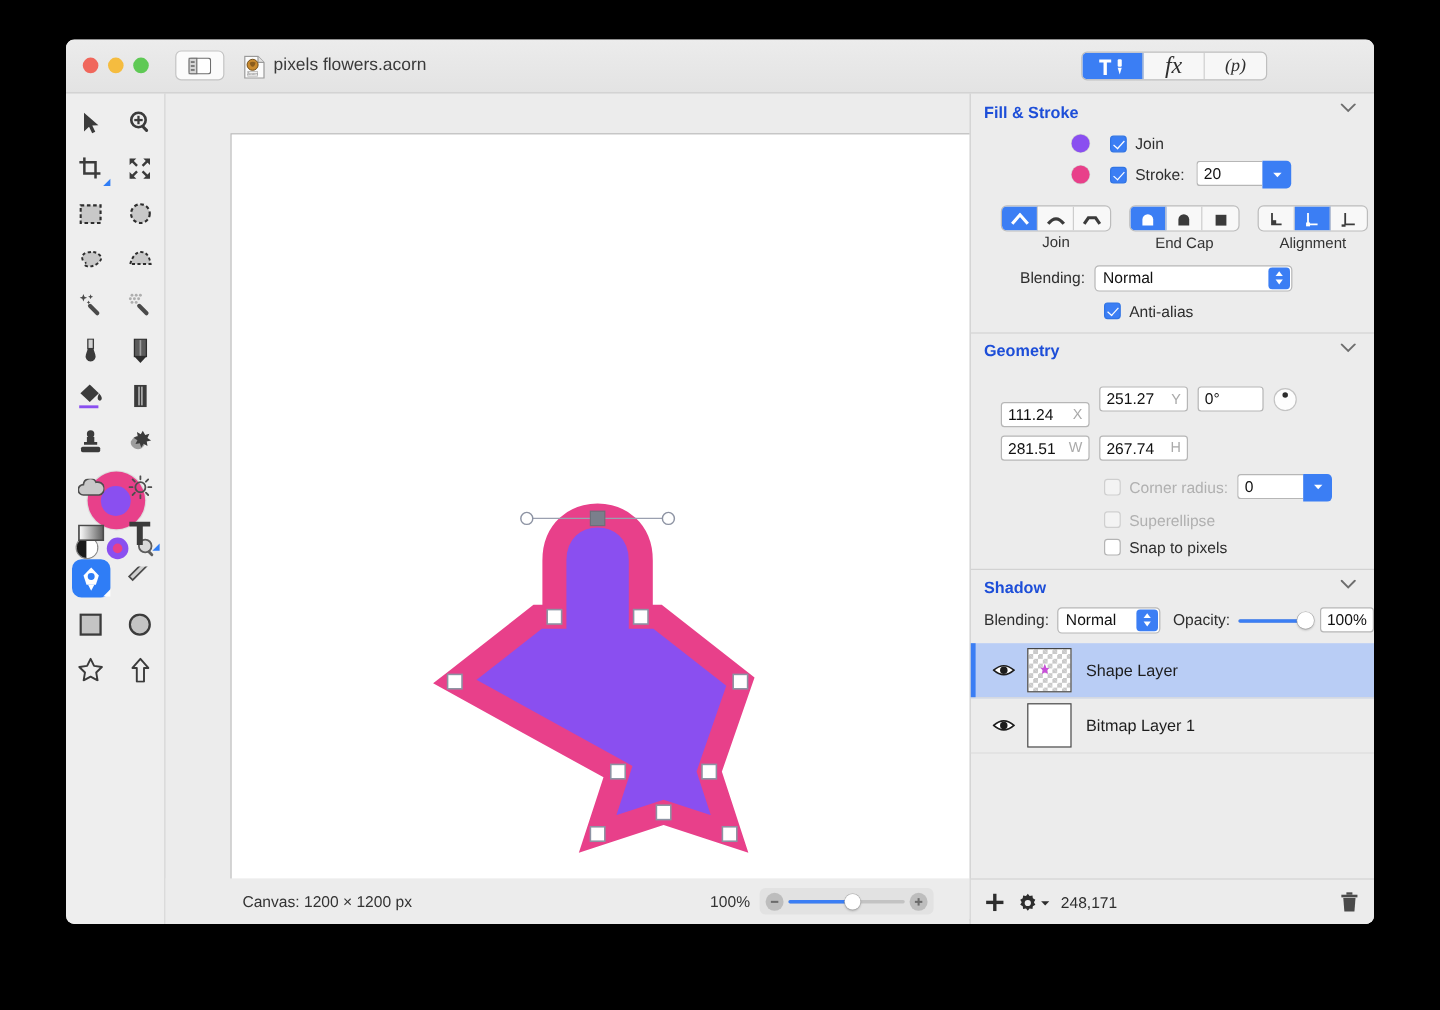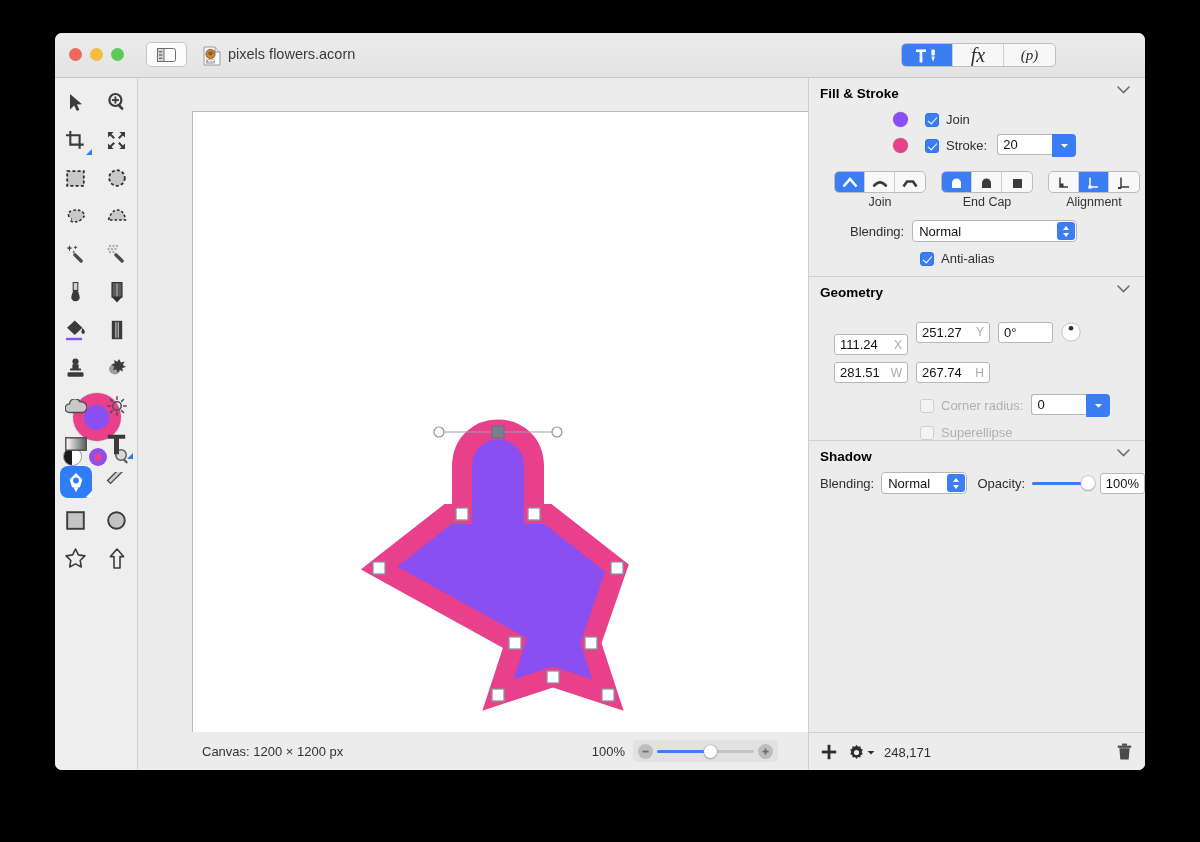--- a/index.html
+++ b/index.html
@@ -147,21 +147,21 @@
 
   
   .inspector{
     position:absolute; right:0; top:0; width:337px; bottom:0;
     background:#ececec; border-left:1px solid #cfcfcf;
   }
   .section-head{
     position:relative; height:30px;
     display:flex;align-items:center;
     padding-left:11px;
-    font-size:13.5px; font-weight:bold; color:#000000;
+    font-size:13.5px; font-weight:bold; color:#1d4ed8;
   }
   .chev{ position:absolute; right:15px; top:8px; }
   .divider{ height:1px; background:#d2d2d2; }
 
   .row{ display:flex; align-items:center; }
   .cdot{ width:15px;height:15px;border-radius:50%;box-shadow:0 0 0 .5px rgba(0,0,0,.12);}
 
   .cb{
     width:14px;height:14px;border-radius:3px;border:1px solid #b4b4b4;
     background:#fff; position:relative; flex:none;
@@ -758,20 +758,24 @@
             </svg>
           </div>
         </div>
       </div>
 
       <div class="row" style="padding:8px 0 0 0;">
         <div class="cb dis" style="margin-left:111px;"></div>
         <span class="lbl dis" style="margin-left:7px;">Superellipse</span>
       </div>
 
+      <div class="row" style="padding:8px 0 10px 0;">
+        <div class="cb" style="margin-left:111px;"></div>
+        <span class="lbl" style="margin-left:7px;">Snap to pixels</span>
+      </div>
 
       <div class="divider"></div>
 
       <div class="section-head">
         <span>Shadow</span>
         <svg class="chev" width="13" height="8" viewBox="0 0 13 8">
           <path d="M1 1 L6.5 6.5 L12 1" fill="none" stroke="#6e6e6e" stroke-width="1.6" stroke-linecap="round"></path>
         </svg>
       </div>
 
@@ -790,20 +794,42 @@
         <div style="position:relative; width:67px; height:14px; margin-left:7px;">
           <div style="position:absolute;left:0;right:0;top:6px;height:3px;border-radius:2px;background:#c3c3c3;"></div>
           <div style="position:absolute;left:0;width:88%;top:6px;height:3px;border-radius:2px;background:#3b7ef4;"></div>
           <div style="position:absolute;left:80%;top:0;width:14px;height:14px;border-radius:50%;background:#fff;box-shadow:0 0 0 .5px #a9a9a9,0 1px 2px rgba(0,0,0,.3);"></div>
         </div>
         <div class="tf" style="width:48px; margin-left:7px;">
           <span>100%</span>
         </div>
       </div>
 
+      <div>
+        <div class="layerrow sel">
+          <svg width="19" height="13" viewBox="0 0 19 13" style="margin-left:18px;">
+            <path d="M1 6.5 Q9.5 -1 18 6.5 Q9.5 14 1 6.5 Z" fill="#fff" stroke="#1d1d1d" stroke-width="1.3"></path>
+            <circle cx="9.5" cy="6.5" r="3.1" fill="#1d1d1d"></circle>
+          </svg>
+          <div class="thumb checker" style="margin-left:10px;">
+            <svg width="37" height="37" viewBox="0 0 37 37">
+              <path d="M10 15.5 l2.3 .1 l1.4 -3.4 l1.3 3.4 l2.4 .1 l-1.8 1.9 l.7 3.1 l-2.6 -1.5 l-2.5 1.5 l.6 -3.1 z" fill="#c84fd8"></path>
+            </svg>
+          </div>
+          <span class="layername">Shape Layer</span>
+        </div>
+        <div class="layerrow">
+          <svg width="19" height="13" viewBox="0 0 19 13" style="margin-left:18px;">
+            <path d="M1 6.5 Q9.5 -1 18 6.5 Q9.5 14 1 6.5 Z" fill="#fff" stroke="#1d1d1d" stroke-width="1.3"></path>
+            <circle cx="9.5" cy="6.5" r="3.1" fill="#1d1d1d"></circle>
+          </svg>
+          <div class="thumb" style="margin-left:10px;"></div>
+          <span class="layername">Bitmap Layer 1</span>
+        </div>
+      </div>
 
       <div class="layerbar">
         <svg width="16" height="16" viewBox="0 0 16 16" style="position:absolute;left:12px;top:11px;">
           <rect x="6.6" y="0.8" width="2.8" height="14.4" fill="#2d2d2d"></rect>
           <rect x="0.8" y="6.6" width="14.4" height="2.8" fill="#2d2d2d"></rect>
         </svg>
         <svg width="17" height="17" viewBox="0 0 17 17" style="position:absolute;left:39px;top:11px;">
           <path d="M8.5 0.8 l1.5 1.9 l2.4 -.5 l.3 2.4 l2.1 1.2 l-1.2 2.1 l1.2 2.1 l-2.1 1.2 l-.3 2.4 l-2.4 -.5 l-1.5 1.9 l-1.5 -1.9 l-2.4 .5 l-.3 -2.4 l-2.1 -1.2 l1.2 -2.1 l-1.2 -2.1 l2.1 -1.2 l.3 -2.4 l2.4 .5 z" fill="#2d2d2d"></path>
           <circle cx="8.5" cy="8.5" r="2.6" fill="#ececec"></circle>
         </svg>

